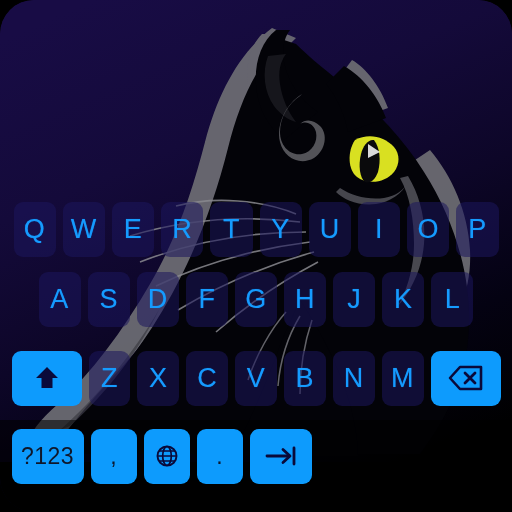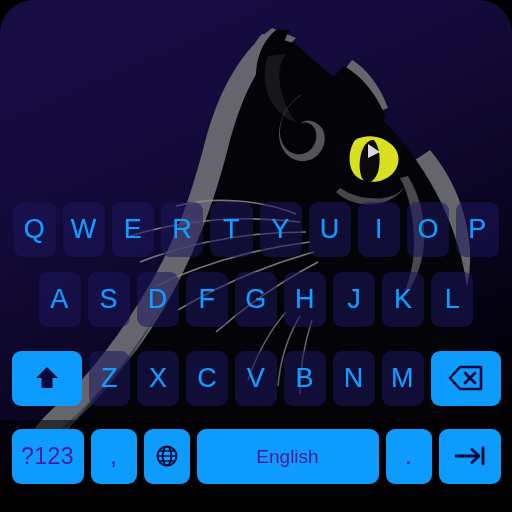--- a/index.html
+++ b/index.html
@@ -67,21 +67,21 @@
     background: rgba(28, 22, 92, 0.55);
     color: #159bff;
     font-size: 27px;
     font-weight: 400;
     letter-spacing: 0.5px;
     text-shadow: 0 0 1px rgba(21,155,255,0.5);
   }
   
   .key.accent {
     background: #0d9bfd;
-    color: #4c1d95;
+    color: #0f172a;
   }
   .key.shift   { flex: 0 0 70px; }
   .key.bksp    { flex: 0 0 70px; }
   .key.sym     { flex: 0 0 72px; font-size: 23px; letter-spacing: 0.5px; }
   .key.comma   { flex: 0 0 46px; font-size: 23px; }
   .key.globe   { flex: 0 0 46px; }
   .key.space   { flex: 1 1 auto; font-size: 19px; }
   .key.period  { flex: 0 0 46px; font-size: 23px; }
   .key.enter   { flex: 0 0 62px; }
 
@@ -308,23 +308,20 @@
       <div class="key accent comma">
           <span class="keylabel">,</span>
         </div>
       <div class="key accent globe">
         <svg class="icon-svg" width="24" height="24" viewBox="0 0 24 24">
           <circle cx="12" cy="12" r="9.5" fill="none" stroke="#0a0a3a" stroke-width="1.9"></circle>
           <ellipse cx="12" cy="12" rx="4.3" ry="9.5" fill="none" stroke="#0a0a3a" stroke-width="1.7"></ellipse>
           <path d="M2.6 12 L21.4 12 M4.2 7 L19.8 7 M4.2 17 L19.8 17" stroke="#0a0a3a" stroke-width="1.7"></path>
         </svg>
       </div>
-      <div class="key accent space">
-          <span class="keylabel">English</span>
-        </div>
       <div class="key accent period">
           <span class="keylabel">.</span>
         </div>
       <div class="key accent enter">
         <svg class="icon-svg" width="32" height="24" viewBox="0 0 32 24">
           <path d="M2 12 L24 12" stroke="#0a0a3a" stroke-width="2.8" stroke-linecap="round"></path>
           <path d="M18 5.5 L25 12 L18 18.5" fill="none" stroke="#0a0a3a" stroke-width="2.8" stroke-linecap="round" stroke-linejoin="round"></path>
           <path d="M29 4 L29 20" stroke="#0a0a3a" stroke-width="2.8" stroke-linecap="round"></path>
         </svg>
       </div>

